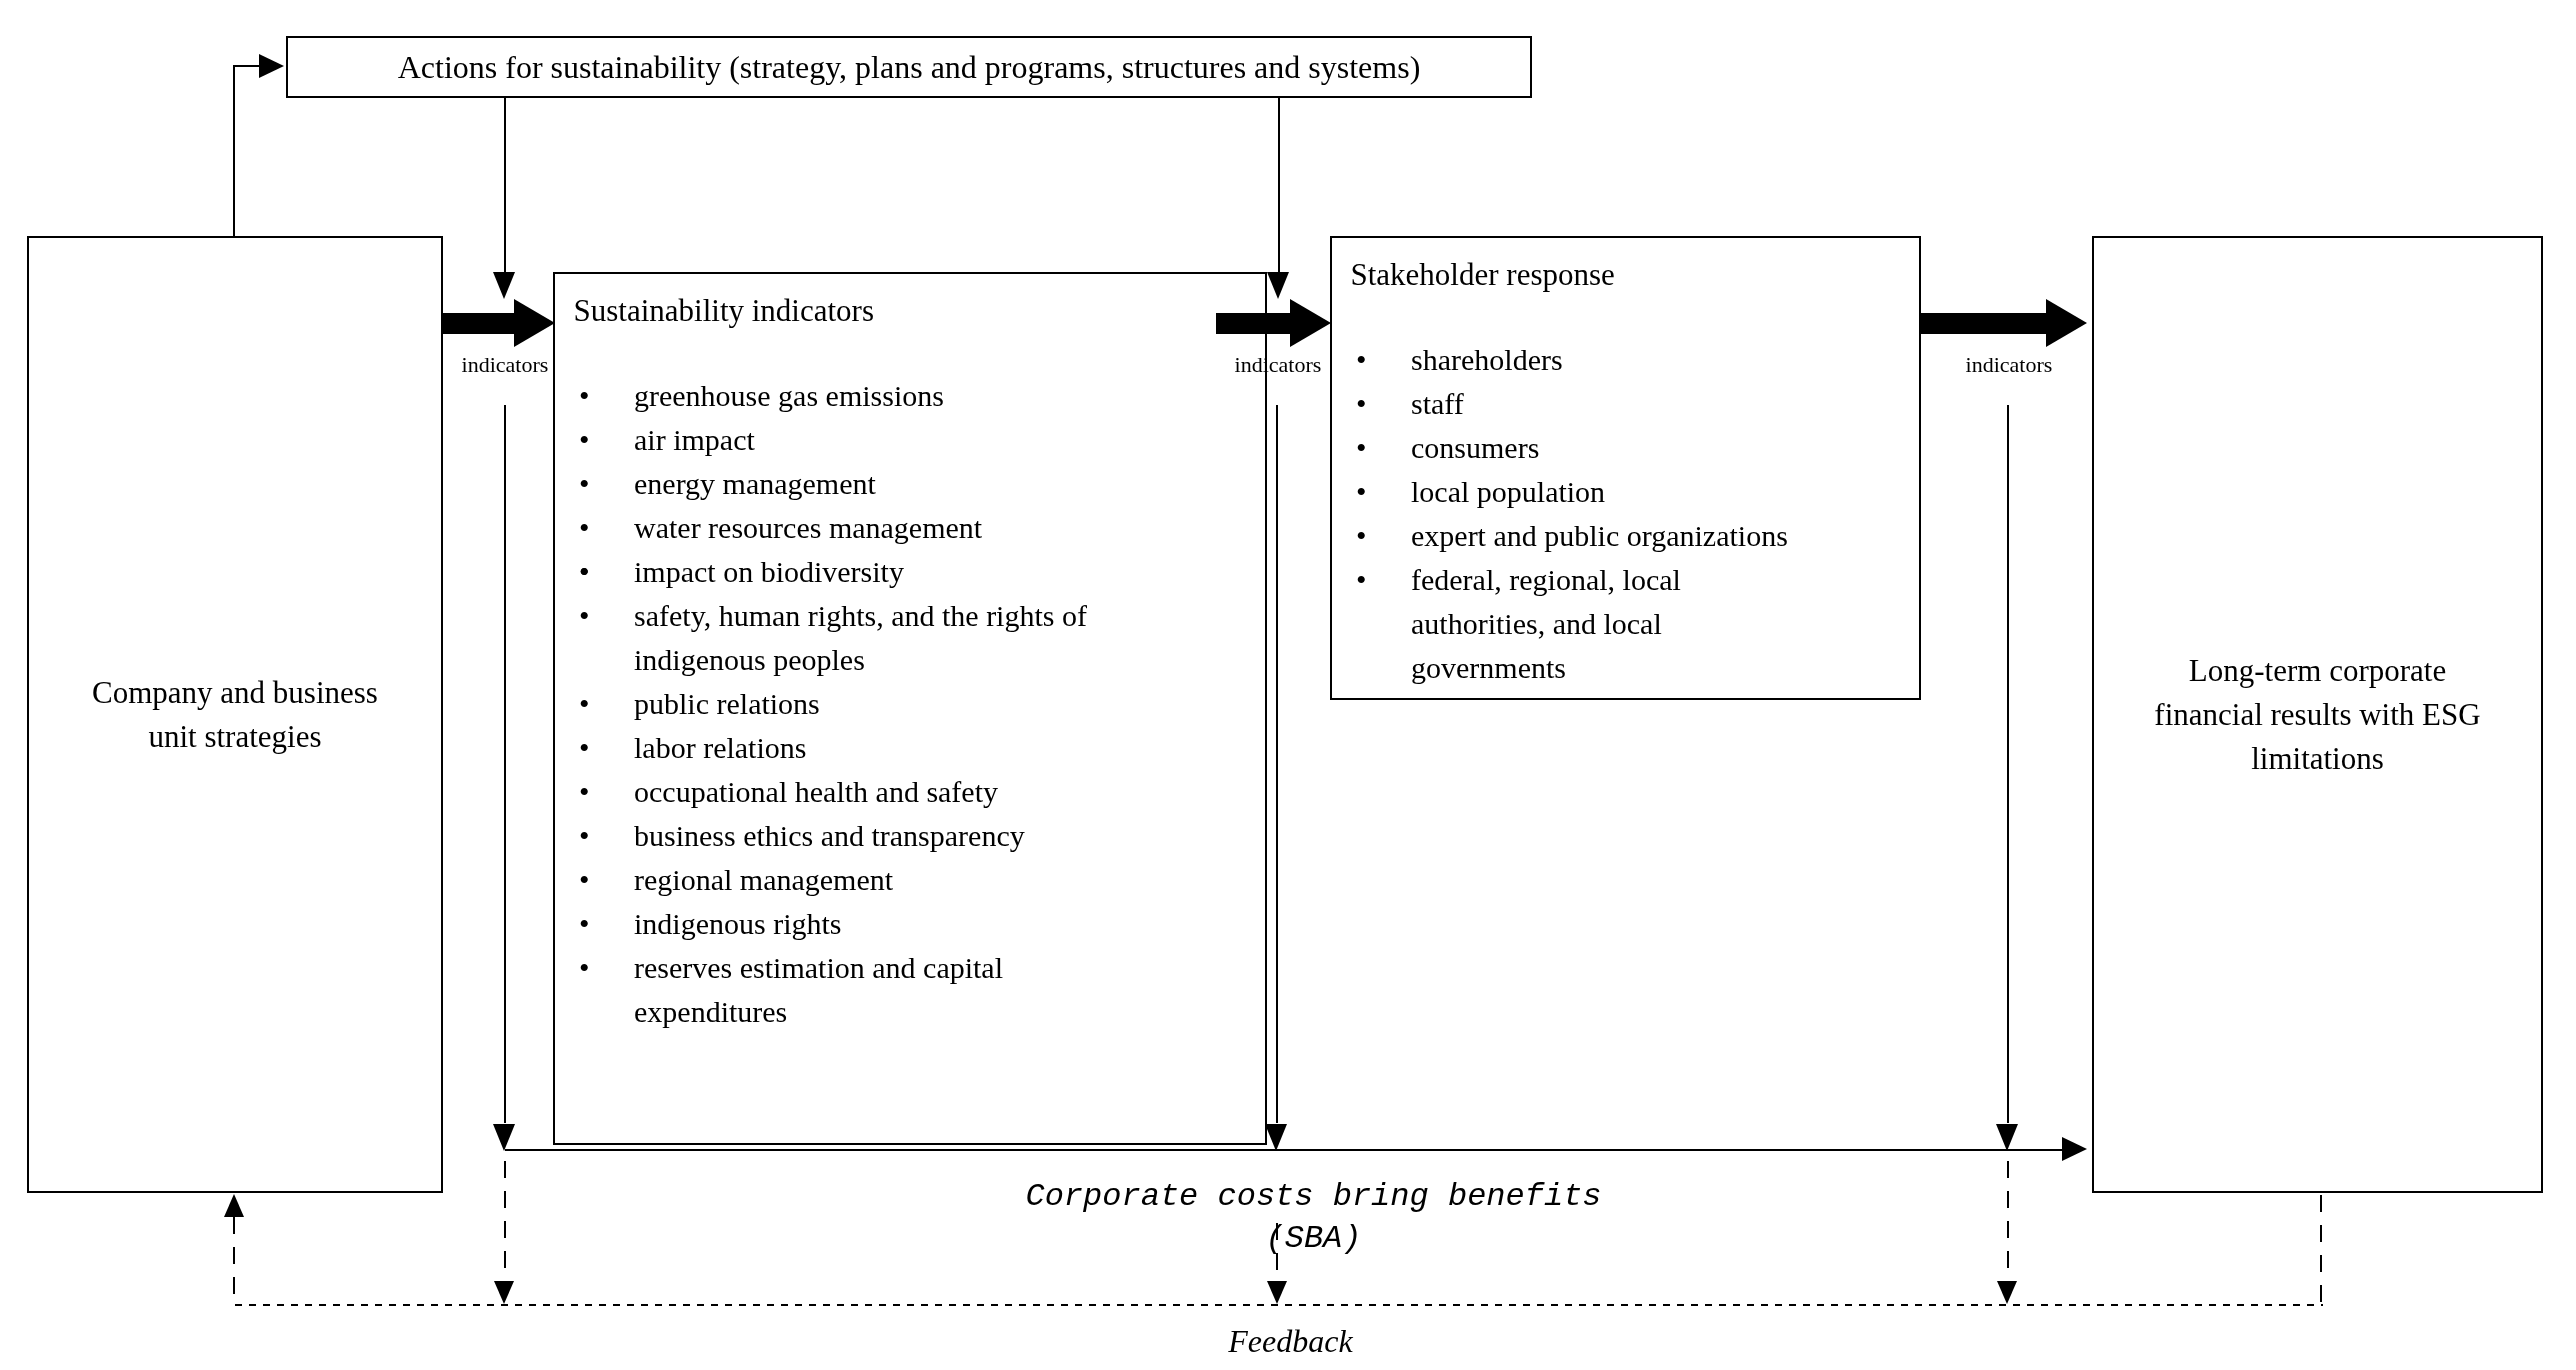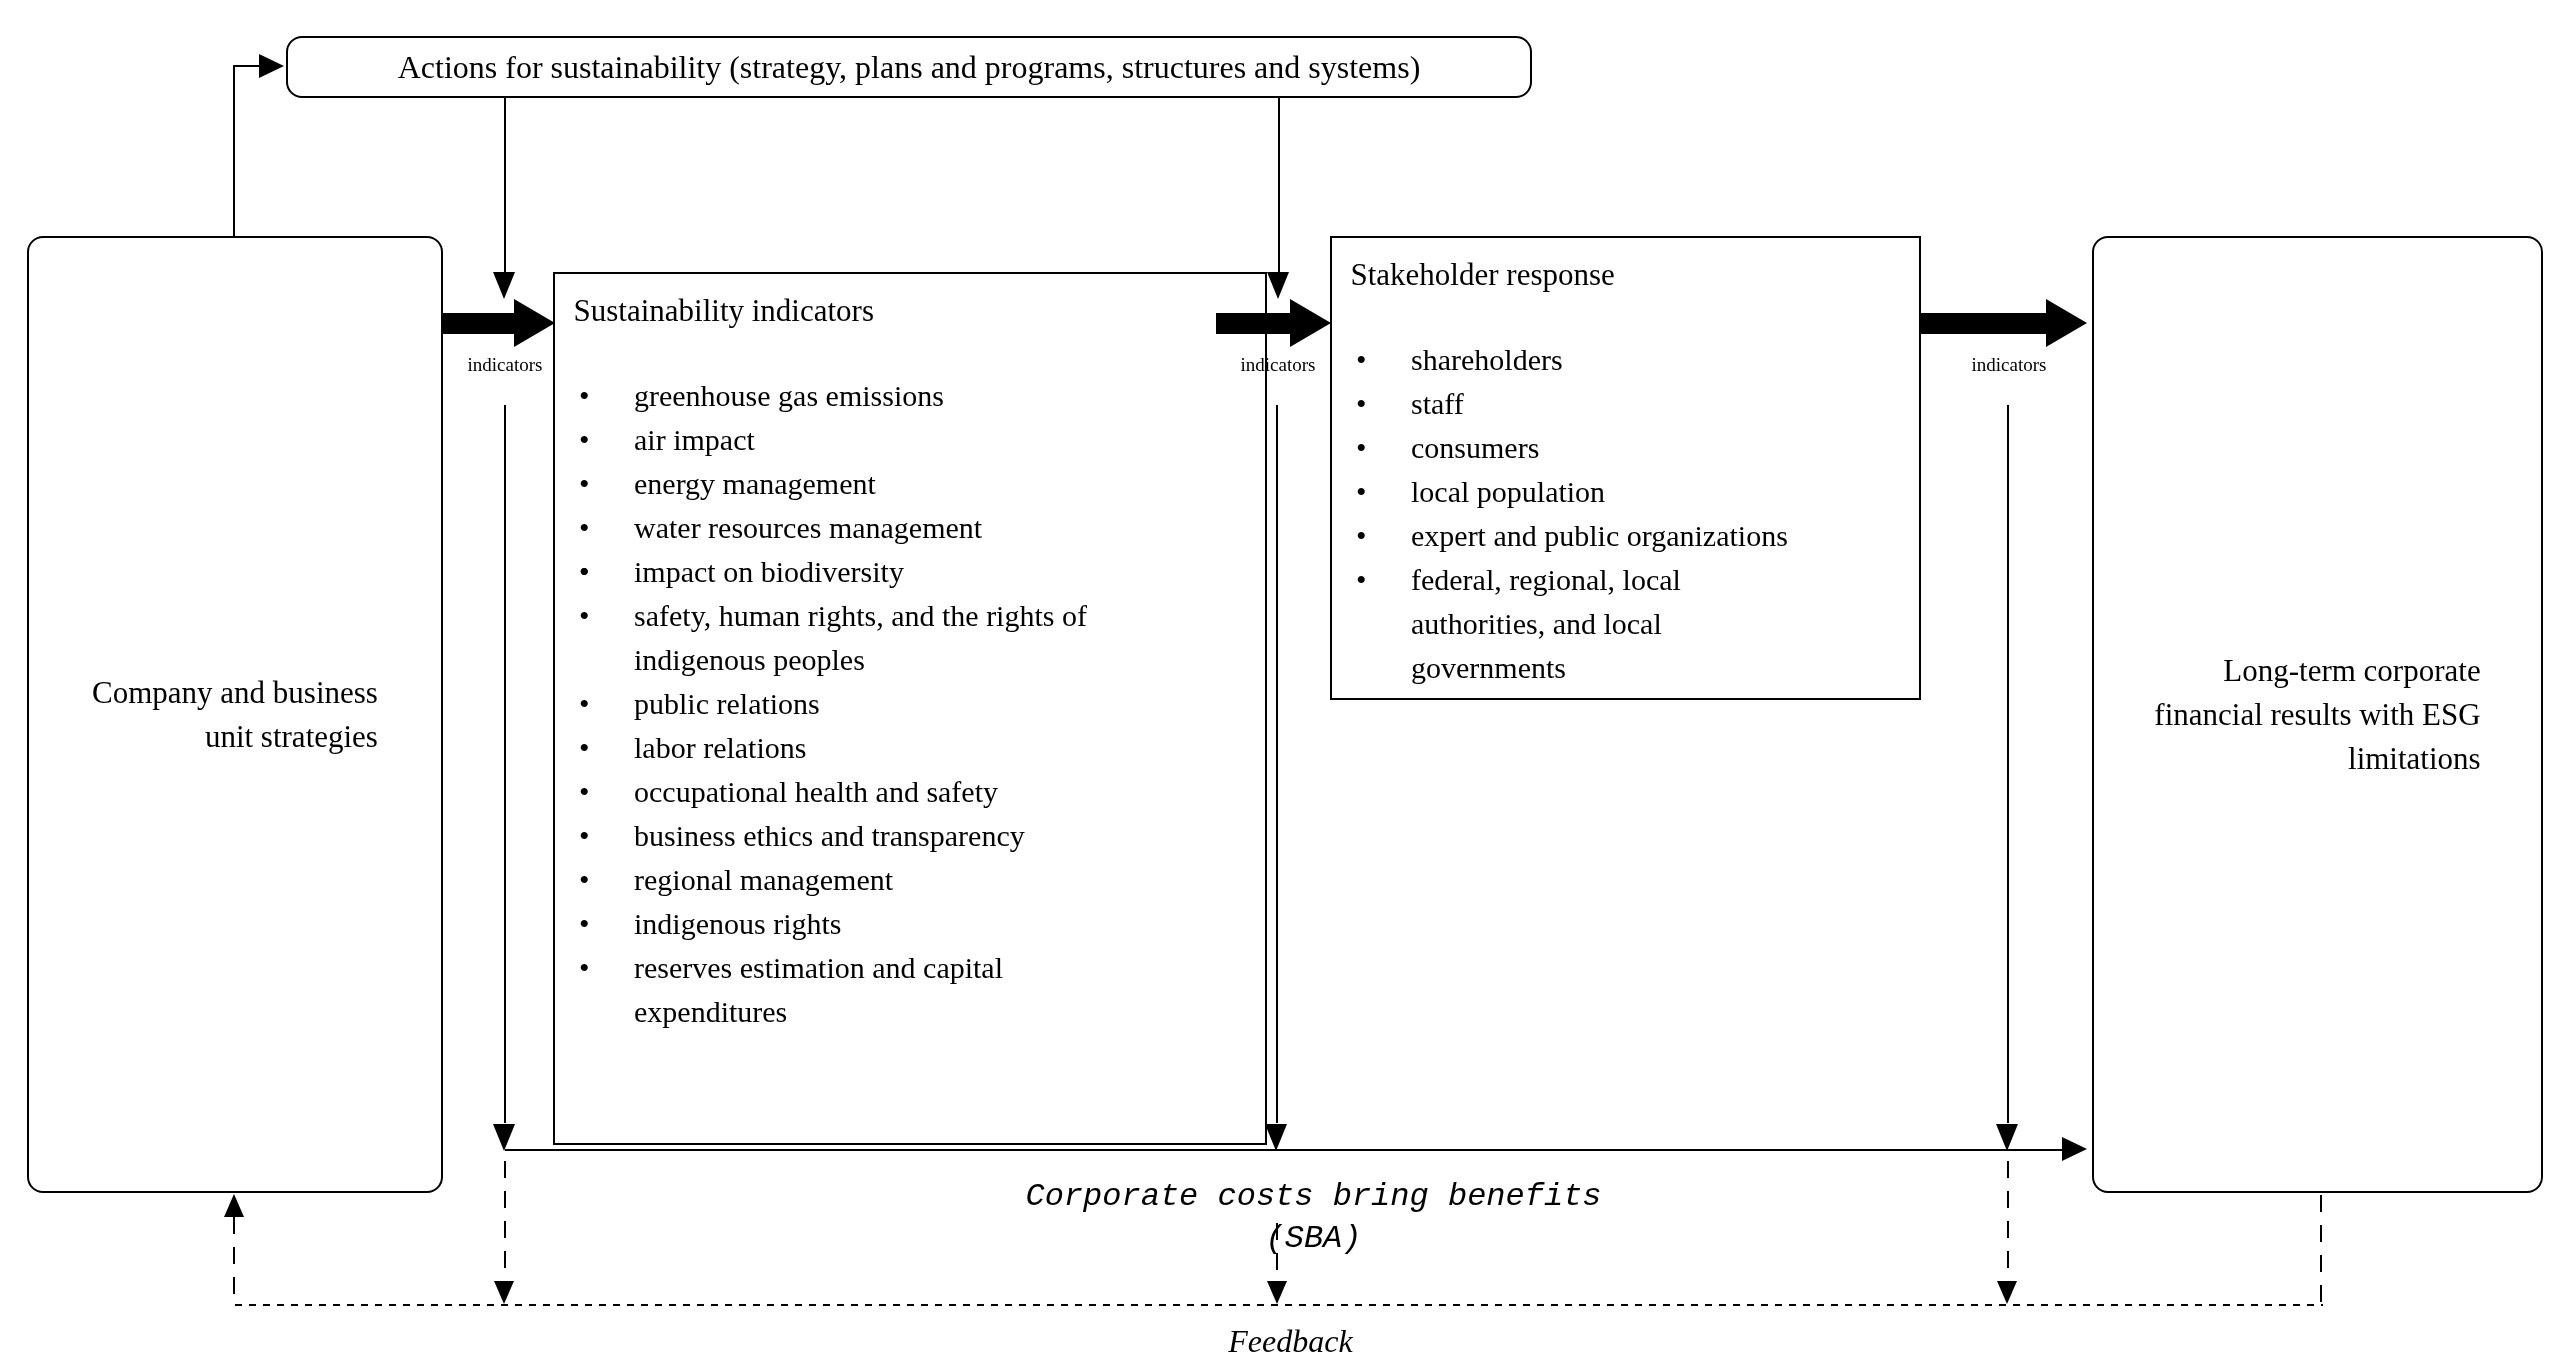--- a/index.html
+++ b/index.html
@@ -6,21 +6,21 @@
   #canvas {
     position:relative; width:2576px; height:1370px; background:#ffffff;
     font-family:"Liberation Serif","DejaVu Serif",serif; color:#000;
     overflow:hidden;
   }
   .box {
     position:absolute; border:2.3px solid #000; background:#fff; box-sizing:border-box;
   }
   .center-box {
     display:flex; align-items:center; justify-content:center;
-    text-align:right; white-space:pre-line;border-radius:16px;
+    text-align:center; white-space:pre-line;
   }
   .list-box { padding-top:15px; }
   .box-title { font-size:31px; line-height:44px; margin:0 0 0 18.5px; }
   .diagram-list { list-style:none; margin:41px 0 0 0; padding:0; }
   .diagram-list li {
     position:relative; padding-left:79px; padding-right:11.6px;
     font-size:30px; line-height:44px; white-space:pre-line;
   }
   .diagram-list .bullet {
     position:absolute; left:24px; top:0; font-size:30px; line-height:44px;
@@ -56,21 +56,21 @@
     border-left:25.5px solid #000;
   }
   .thick-shaft { position:absolute; height:21px; background:#000; }
   .thick-head {
     position:absolute; width:0; height:0;
     border-top:24px solid transparent; border-bottom:24px solid transparent;
     border-left:41px solid #000;
   }
   .flow-label {
     position:absolute; width:232px; text-align:center;
-    font-size:19px; line-height:28px;
+    font-size:22px; line-height:28px;
   }
   .caption {
     position:absolute; width:579px; text-align:center;
     font-size:32px; line-height:42px; font-style:italic;
   }
   #actions-box { left:286px; top:36px; width:1246px; height:62px; font-size:32px; }
   #company-box { left:27px; top:236px; width:416px; height:957px; font-size:31px; line-height:44px; }
   #sustain-box { left:553px; top:236px; width:714px; height:873px;margin-top:36px; }
   #stake-box   { left:1330px; top:236px; width:591px; height:464px; }
   #results-box { left:2092px; top:236px; width:451px; height:957px; font-size:31px; line-height:44px; }

